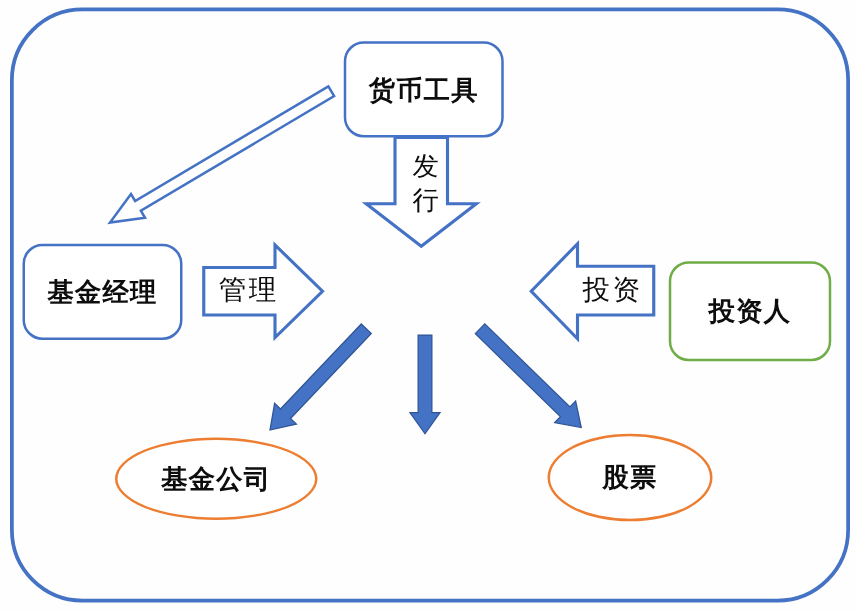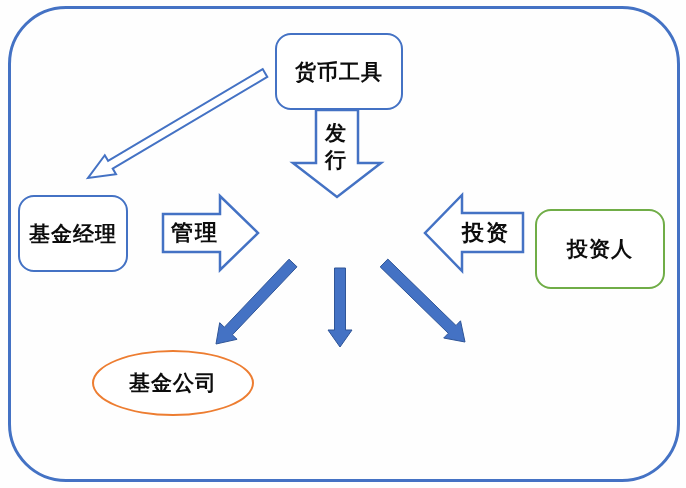--- a/index.html
+++ b/index.html
@@ -59,24 +59,24 @@
     position: absolute;
     left: 0;
     top: 0;
     width: 686px;
     height: 488px;
     z-index: 3;
     pointer-events: none;
   }
   .edge-label {
     position: absolute;
-    font-weight: 700;
+    font-weight: 400;
     color: #0d0d0d;
     z-index: 4;
-    text-align: left;
+    text-align: right;
   }
   .edge-label-h {
     font-size: 22px;
     height: 26px;
     line-height: 26px;
     letter-spacing: 2px;
   }
   .edge-label-v {
     font-size: 21px;
     width: 26px;
@@ -106,34 +106,37 @@
 <body>
 
 <div class="canvas">
 
   <div class="frame"></div>
 
   <div class="node rect-blue" style="left:275px; top:33px; width:128px; height:77px;">
     <span>货币工具</span>
   </div>
 
-  <div class="node rect-blue" style="left:18px; top:195px; width:110px; height:77px;">
+  <div class="node rect-blue" style="left:18px; top:195px; width:128px; height:77px;">
     <span>基金经理</span>
   </div>
 
   <div class="node rect-green" style="left:535px; top:187px; width:130px; height:80px;margin-top:22px;">
     <span>投资人</span>
   </div>
 
 
   <div class="node ellipse-orange" style="left:92px; top:350px; width:162px; height:66px;">
     <span>基金公司</span>
   </div>
 
 
+  <div class="node ellipse-orange" style="left:438px; top:347px; width:132px; height:70px;">
+    <span>股票</span>
+  </div>
 
   <svg class="arrow-layer" viewBox="0 0 686 488">
 
     <polygon class="thin-hollow-arrow" points="262.7,69.1 108.1,160.8 104.8,155.2 88,178 116.0,174.2 112.7,168.6 267.3,76.9"></polygon>
 
     <polygon class="hollow-arrow" points="316,110 358,110 358,163 381,163 337,197 293,163 316,163"></polygon>
 
     <polygon class="hollow-arrow" points="163,214 220,214 220,196 258,233 220,270 220,252 163,252"></polygon>
 
     <polygon class="hollow-arrow" points="523,213 462,213 462,195 425,233 462,271 462,252 523,252"></polygon>

